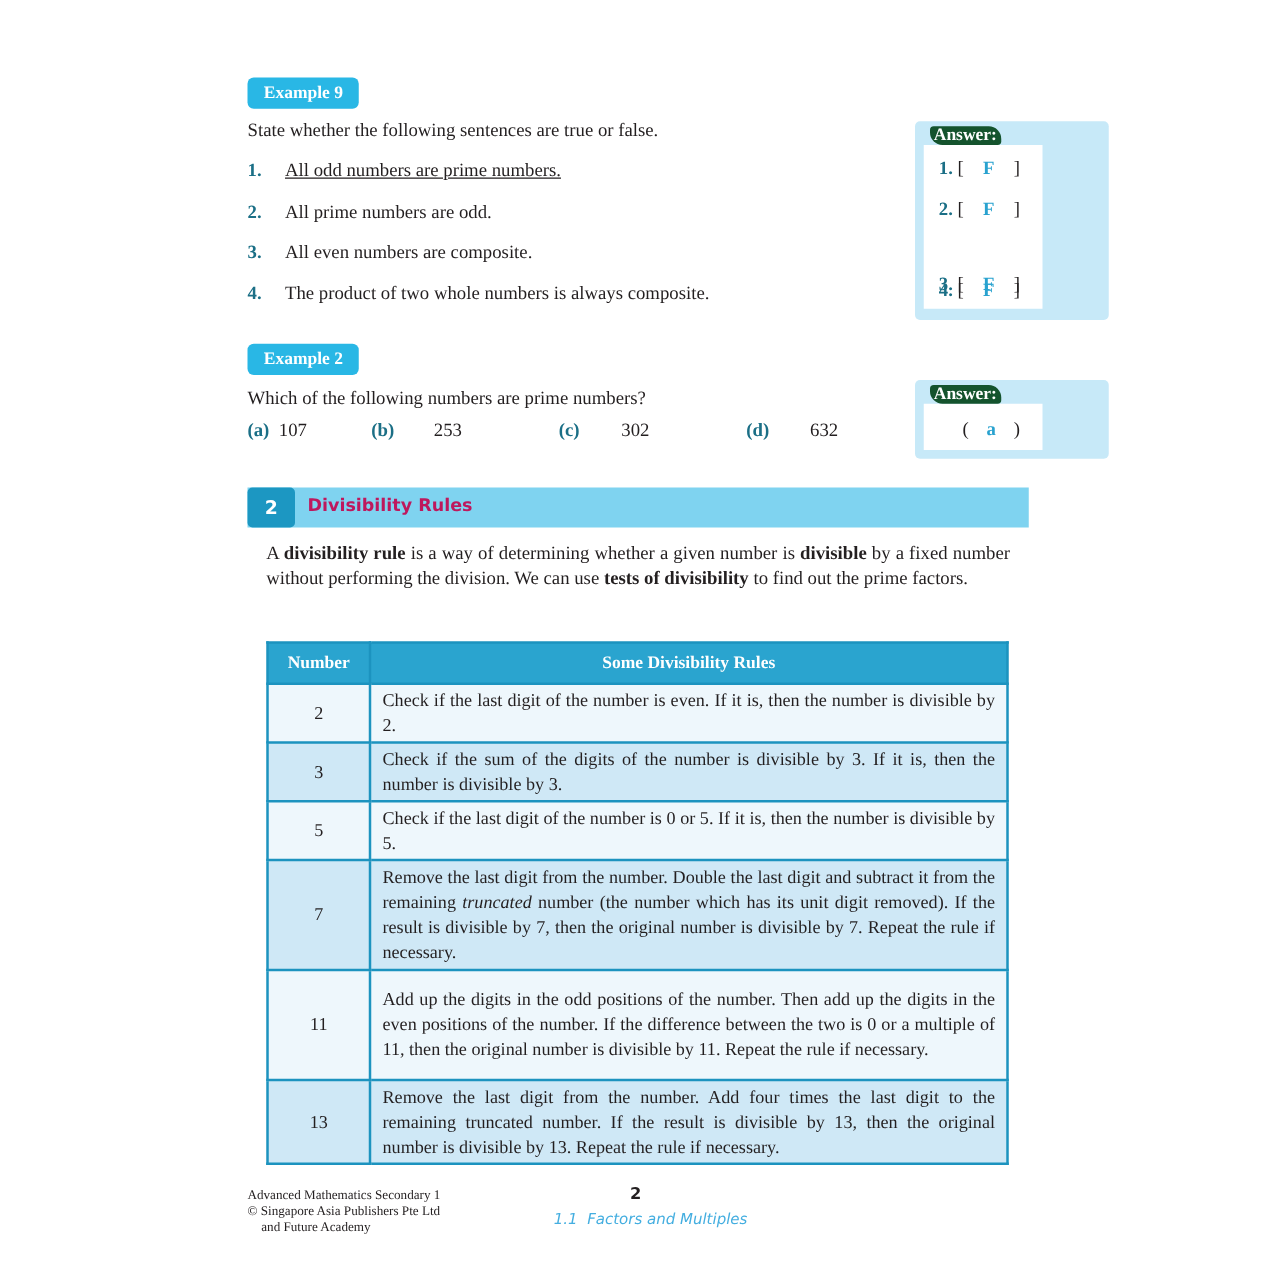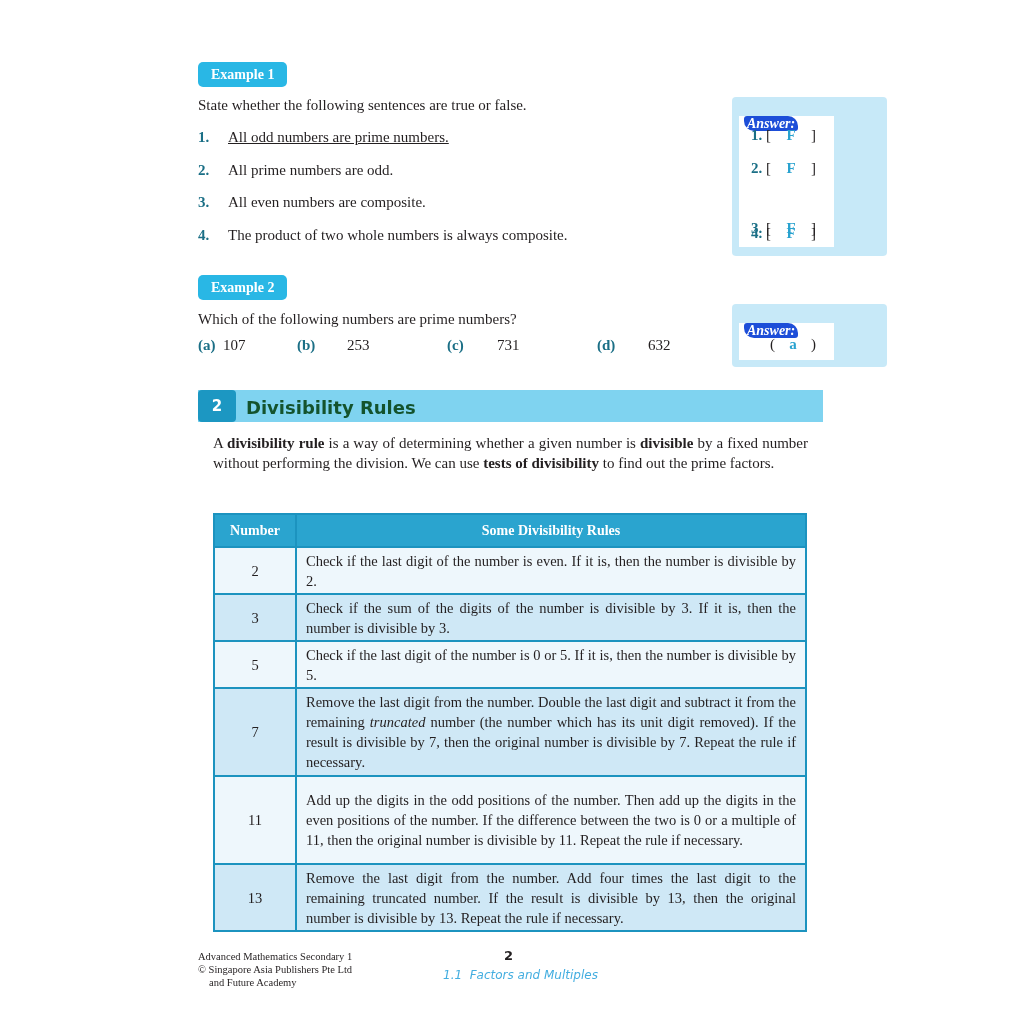--- a/index.html
+++ b/index.html
@@ -4,67 +4,67 @@
 <style>
   html, body { margin:0; padding:0; background:#ffffff; }
   body { width:1024px; height:1024px; position:relative; overflow:hidden;
          font-family:"Liberation Serif", "DejaVu Serif", serif; color:#231f20; }
   .abs { position:absolute; }
   .example-badge { background:#29b7e5; color:#ffffff; font-weight:bold; font-size:14px;
          border-radius:5px; padding:4px 13px; line-height:17px; }
   .q-text { font-size:15px; line-height:18px; }
   .q-num { color:#1b6f86; font-weight:bold; display:inline-block; width:30px; }
   .answer-panel { background:#c7e9f8; border-radius:4px; }
-  .answer-label { position:absolute; background:#1d4ed8; color:#ffffff; font-style:italic;
-         font-weight:bold; font-size:14px; padding:0 3px; line-height:15px; border-radius:3px 10px 3px 10px;margin-top:15px; }
+  .answer-label { position:absolute; background:#14532d; color:#ffffff; 
+         font-weight:bold; font-size:14px; padding:0 3px; line-height:15px; border-radius:3px 10px 3px 10px; }
   .answer-inner { position:absolute; background:#ffffff; }
   .ans-row { position:absolute; font-size:15px; }
   .ans-num { color:#1b6f86; font-weight:bold; }
   .ans-val { color:#29a2cf; font-weight:bold; display:inline-block; width:40px; text-align:center; }
   .section-bar { background:#7fd3f0; }
   .section-num { background:#1c97c2; color:#ffffff; font-family:"DejaVu Sans", sans-serif;
          font-weight:bold; font-size:15px; text-align:center; border-radius:4px; }
-  .section-title { color:#14532d; font-family:"DejaVu Sans", sans-serif; font-weight:bold; font-size:18px; }
+  .section-title { color:#be185d; font-family:"DejaVu Sans", sans-serif; font-weight:bold; font-size:14px; }
   .intro { font-size:15px; line-height:20px; text-align:justify; }
   table.rules { border-collapse:collapse; position:absolute; left:213px; top:513px; width:594px; }
   table.rules th { background:#2aa4cf; color:#ffffff; font-weight:bold; font-size:14px; height:29px;
          border:2px solid #1c93bf; }
   table.rules td { border:2px solid #1c93bf; font-size:14.5px; line-height:20px; vertical-align:middle; }
   table.rules td.num { width:78px; text-align:center; }
   table.rules td.rule { padding:2px 9px 2px 9px; text-align:justify; }
   table.rules tr.light td { background:#eef7fc; }
   table.rules tr.dark td { background:#cfe8f6; }
   .footer-left { font-size:10.5px; line-height:13px; }
   .footer-page { font-family:"DejaVu Sans", sans-serif; font-weight:bold; font-size:13px; }
   .footer-chapter { font-family:"DejaVu Sans", sans-serif; font-style:italic; font-size:12px; color:#44aee0; }
 </style>
 </head>
 <body>
 
-<div class="abs example-badge" style="left:198px; top:62px;">Example 1</div>
+<div class="abs example-badge" style="left:198px; top:62px;">Example 9</div>
 <div class="abs q-text" style="left:198px; top:96px;">State whether the following sentences are true or false.</div>
 <div class="abs q-text" style="left:198px; top:128px;text-decoration:underline;"><span class="q-num">1.</span><span>All odd numbers are prime numbers.</span></div>
 <div class="abs q-text" style="left:198px; top:161px;"><span class="q-num">2.</span><span>All prime numbers are odd.</span></div>
 <div class="abs q-text" style="left:198px; top:193px;"><span class="q-num">3.</span><span>All even numbers are composite.</span></div>
 <div class="abs q-text" style="left:198px; top:226px;"><span class="q-num">4.</span><span>The product of two whole numbers is always composite.</span></div>
 
 <div class="abs answer-panel" style="left:732px; top:97px; width:155px; height:159px;">
   <div class="answer-inner" style="left:7px; top:19px; width:95px; height:131px;"></div>
   <div class="answer-label" style="left:12px; top:4px;">Answer:</div>
   <div class="ans-row" style="left:19px; top:30px;"><span class="ans-num">1.</span> <span>[</span><span class="ans-val">F</span><span>]</span></div>
   <div class="ans-row" style="left:19px; top:63px;"><span class="ans-num">2.</span> <span>[</span><span class="ans-val">F</span><span>]</span></div>
   <div class="ans-row" style="left:19px; top:95px;margin-top:28px;"><span class="ans-num">3.</span> <span>[</span><span class="ans-val">F</span><span>]</span></div>
   <div class="ans-row" style="left:19px; top:128px;"><span class="ans-num">4.</span> <span>[</span><span class="ans-val">F</span><span>]</span></div>
 </div>
 
 <div class="abs example-badge" style="left:198px; top:275px;">Example 2</div>
 <div class="abs q-text" style="left:198px; top:310px;">Which of the following numbers are prime numbers?</div>
 <div class="abs q-text" style="left:198px; top:336px;"><span class="q-num" style="width:auto">(a)</span>&nbsp; <span>107</span></div>
 <div class="abs q-text" style="left:297px; top:336px;"><span class="q-num" style="width:50px">(b)</span><span>253</span></div>
-<div class="abs q-text" style="left:447px; top:336px;"><span class="q-num" style="width:50px">(c)</span><span>731</span></div>
+<div class="abs q-text" style="left:447px; top:336px;"><span class="q-num" style="width:50px">(c)</span><span>302</span></div>
 <div class="abs q-text" style="left:597px; top:336px;"><span class="q-num" style="width:51px">(d)</span><span>632</span></div>
 
 <div class="abs answer-panel" style="left:732px; top:304px; width:155px; height:63px;">
   <div class="answer-inner" style="left:7px; top:19px; width:95px; height:37px;"></div>
   <div class="answer-label" style="left:12px; top:4px;">Answer:</div>
   <div class="ans-row" style="left:38px; top:32px;"><span>(</span><span class="ans-val" style="width:36px">a</span><span>)</span></div>
 </div>
 
 <div class="abs section-bar" style="left:198px; top:390px; width:625px; height:32px;"></div>
 <div class="abs section-num" style="left:198px; top:390px; width:38px; height:32px; line-height:32px;">2</div>

